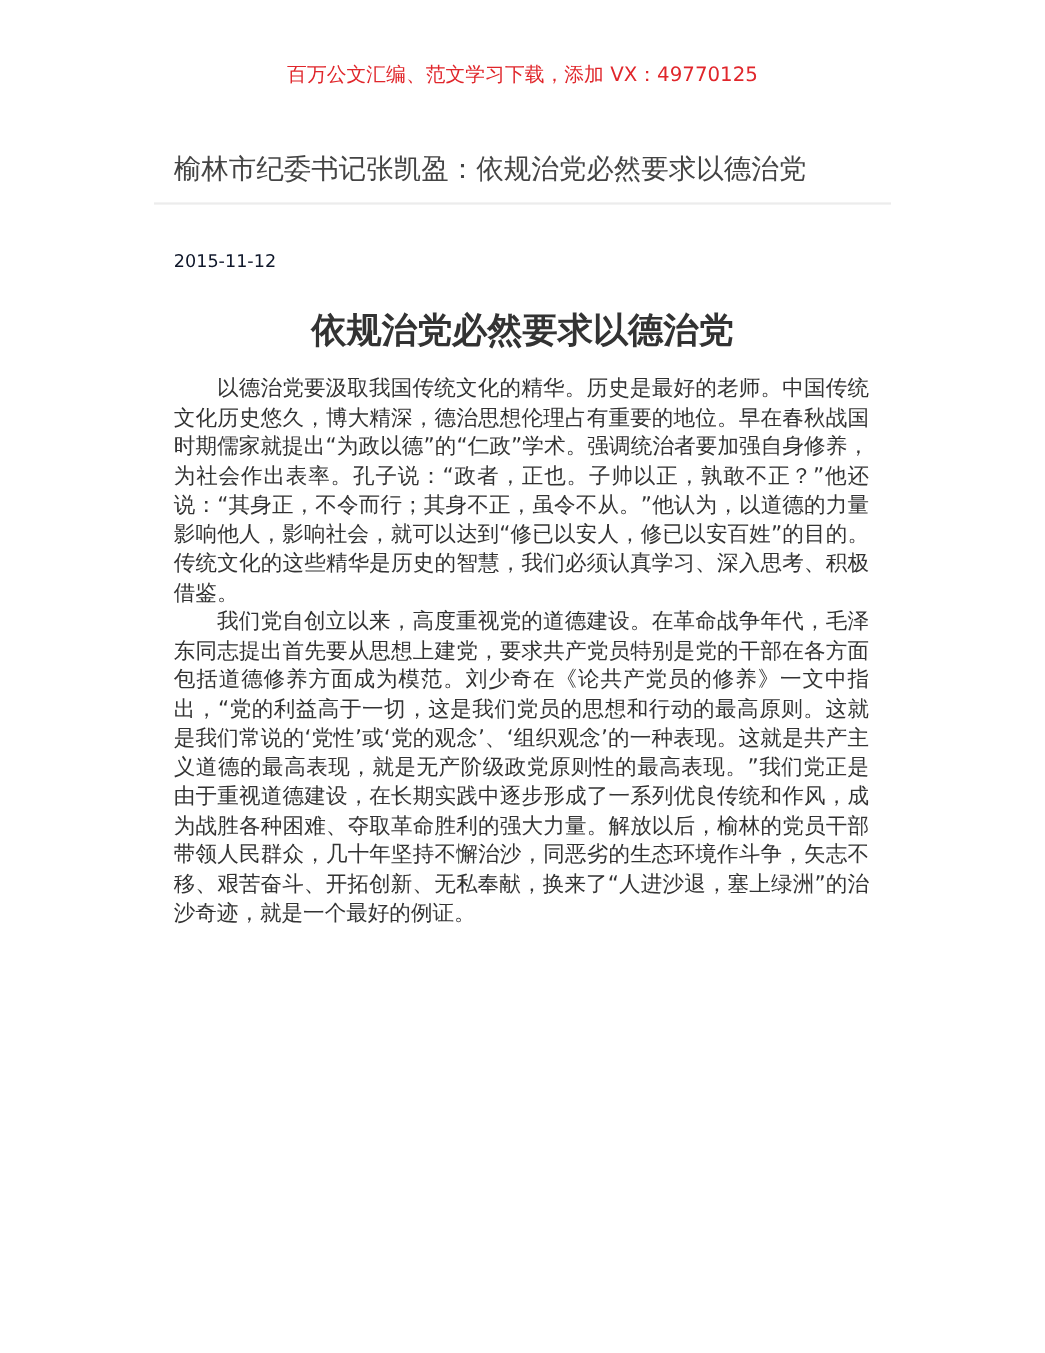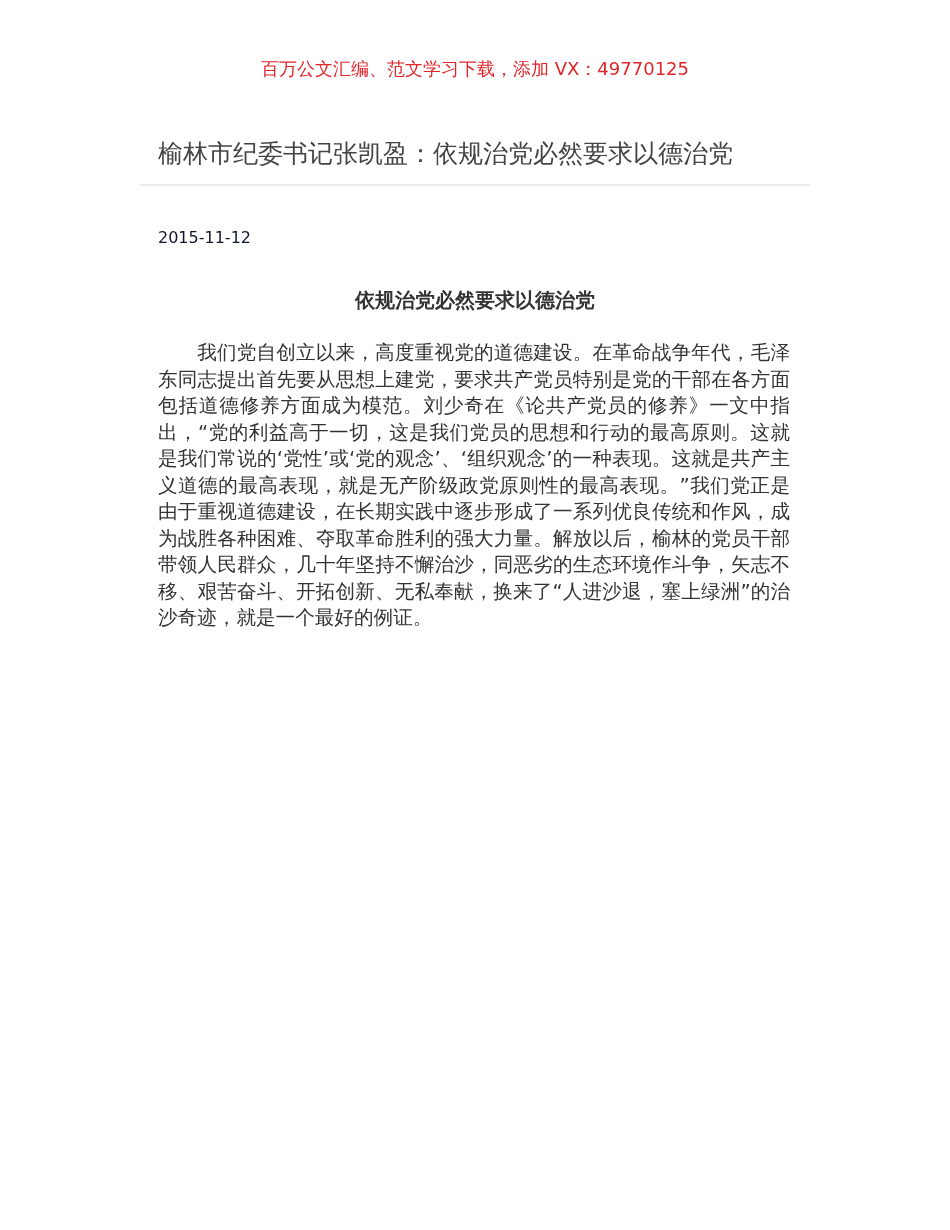--- a/index.html
+++ b/index.html
@@ -51,21 +51,21 @@
       font-size: 16px;
       line-height: 22px;
       color: #0f172a;
     }
     .article-heading {
       position: absolute;
       top: 282px;
       left: 0;
       width: 950px;
       text-align: center;
-      font-size: 20px;
+      font-size: 32px;
       line-height: 36px;
       font-weight: bold;
       color: #333333;
     }
     .article-body {
       position: absolute;
       top: 340px;
       left: 158px;
       width: 632px;
       font-size: 19.6px;
@@ -86,14 +86,15 @@
 
 <div class="page-title">榆林市纪委书记张凯盈：依规治党必然要求以德治党</div>
 
 <div class="title-divider"></div>
 
 <div class="post-date">2015-11-12</div>
 
 <div class="article-heading">依规治党必然要求以德治党</div>
 
 <div class="article-body">
+  <p>以德治党要汲取我国传统文化的精华。历史是最好的老师。中国传统文化历史悠久，博大精深，德治思想伦理占有重要的地位。早在春秋战国时期儒家就提出“为政以德”的“仁政”学术。强调统治者要加强自身修养，为社会作出表率。孔子说：“政者，正也。子帅以正，孰敢不正？”他还说：“其身正，不令而行；其身不正，虽令不从。”他认为，以道德的力量影响他人，影响社会，就可以达到“修已以安人，修已以安百姓”的目的。传统文化的这些精华是历史的智慧，我们必须认真学习、深入思考、积极借鉴。</p>
   <p>我们党自创立以来，高度重视党的道德建设。在革命战争年代，毛泽东同志提出首先要从思想上建党，要求共产党员特别是党的干部在各方面包括道德修养方面成为模范。刘少奇在《论共产党员的修养》一文中指出，“党的利益高于一切，这是我们党员的思想和行动的最高原则。这就是我们常说的‘党性’或‘党的观念’、‘组织观念’的一种表现。这就是共产主义道德的最高表现，就是无产阶级政党原则性的最高表现。”我们党正是由于重视道德建设，在长期实践中逐步形成了一系列优良传统和作风，成为战胜各种困难、夺取革命胜利的强大力量。解放以后，榆林的党员干部带领人民群众，几十年坚持不懈治沙，同恶劣的生态环境作斗争，矢志不移、艰苦奋斗、开拓创新、无私奉献，换来了“人进沙退，塞上绿洲”的治沙奇迹，就是一个最好的例证。</p>
 </div>
 
 </body></html>

